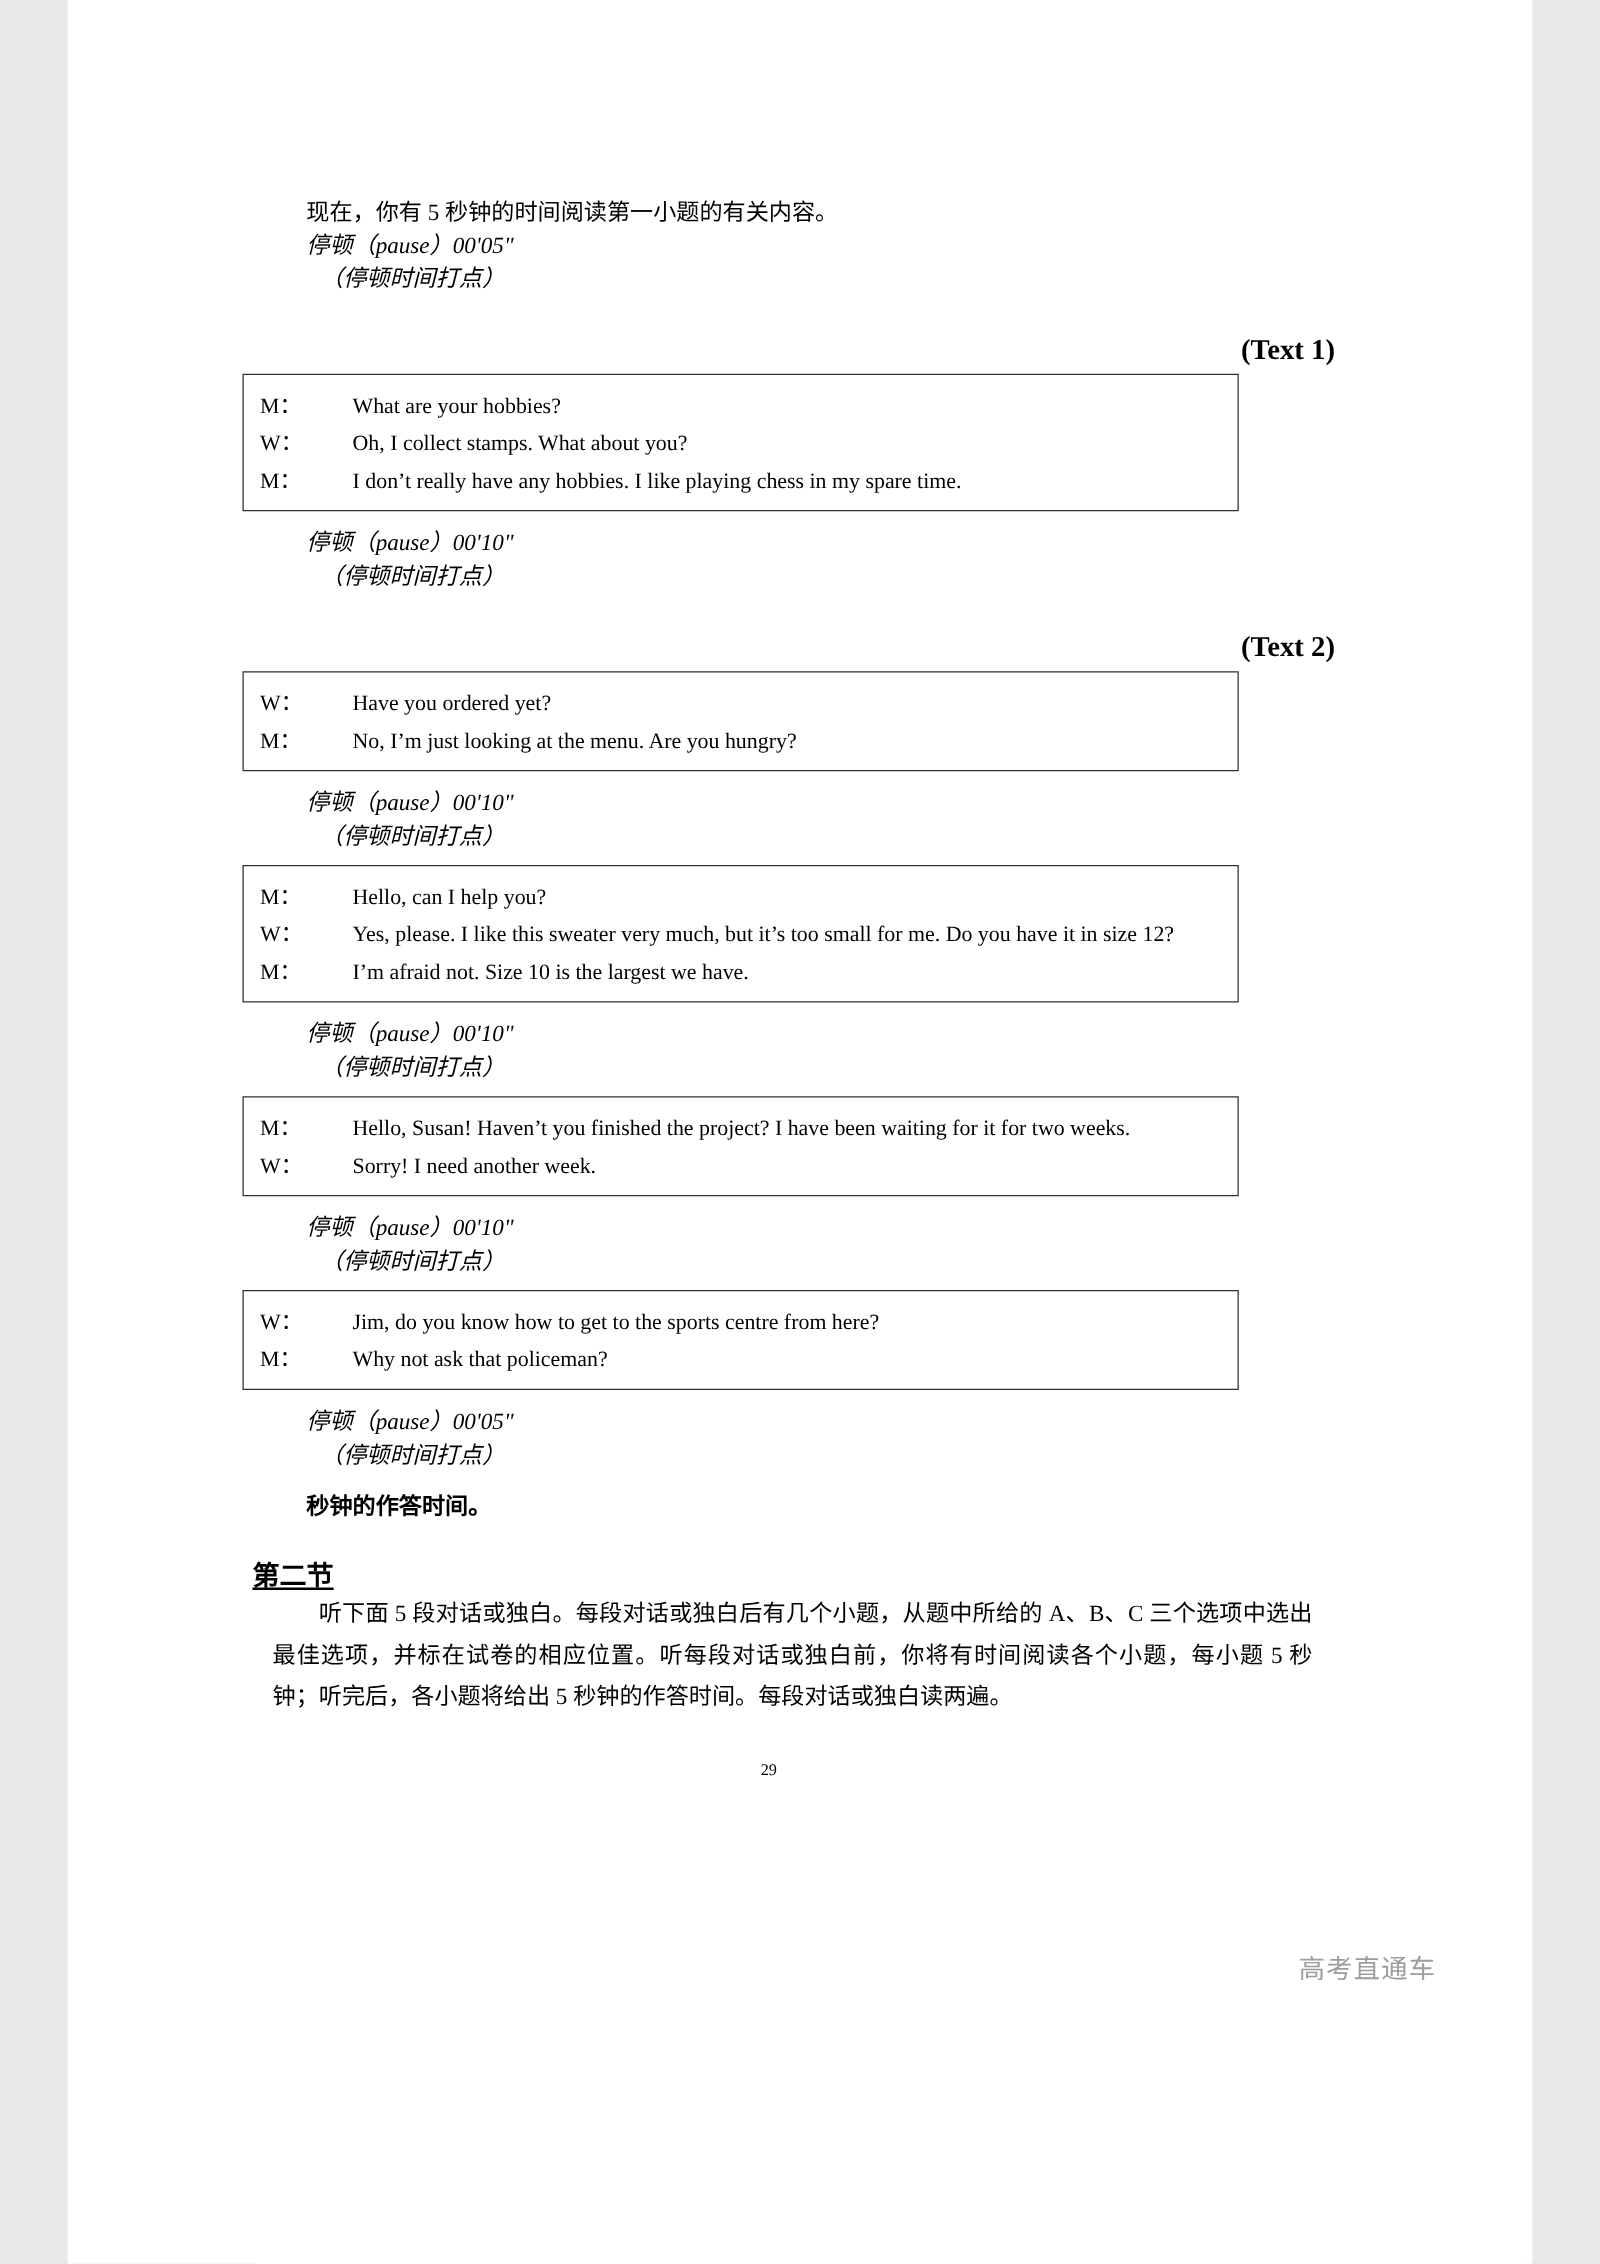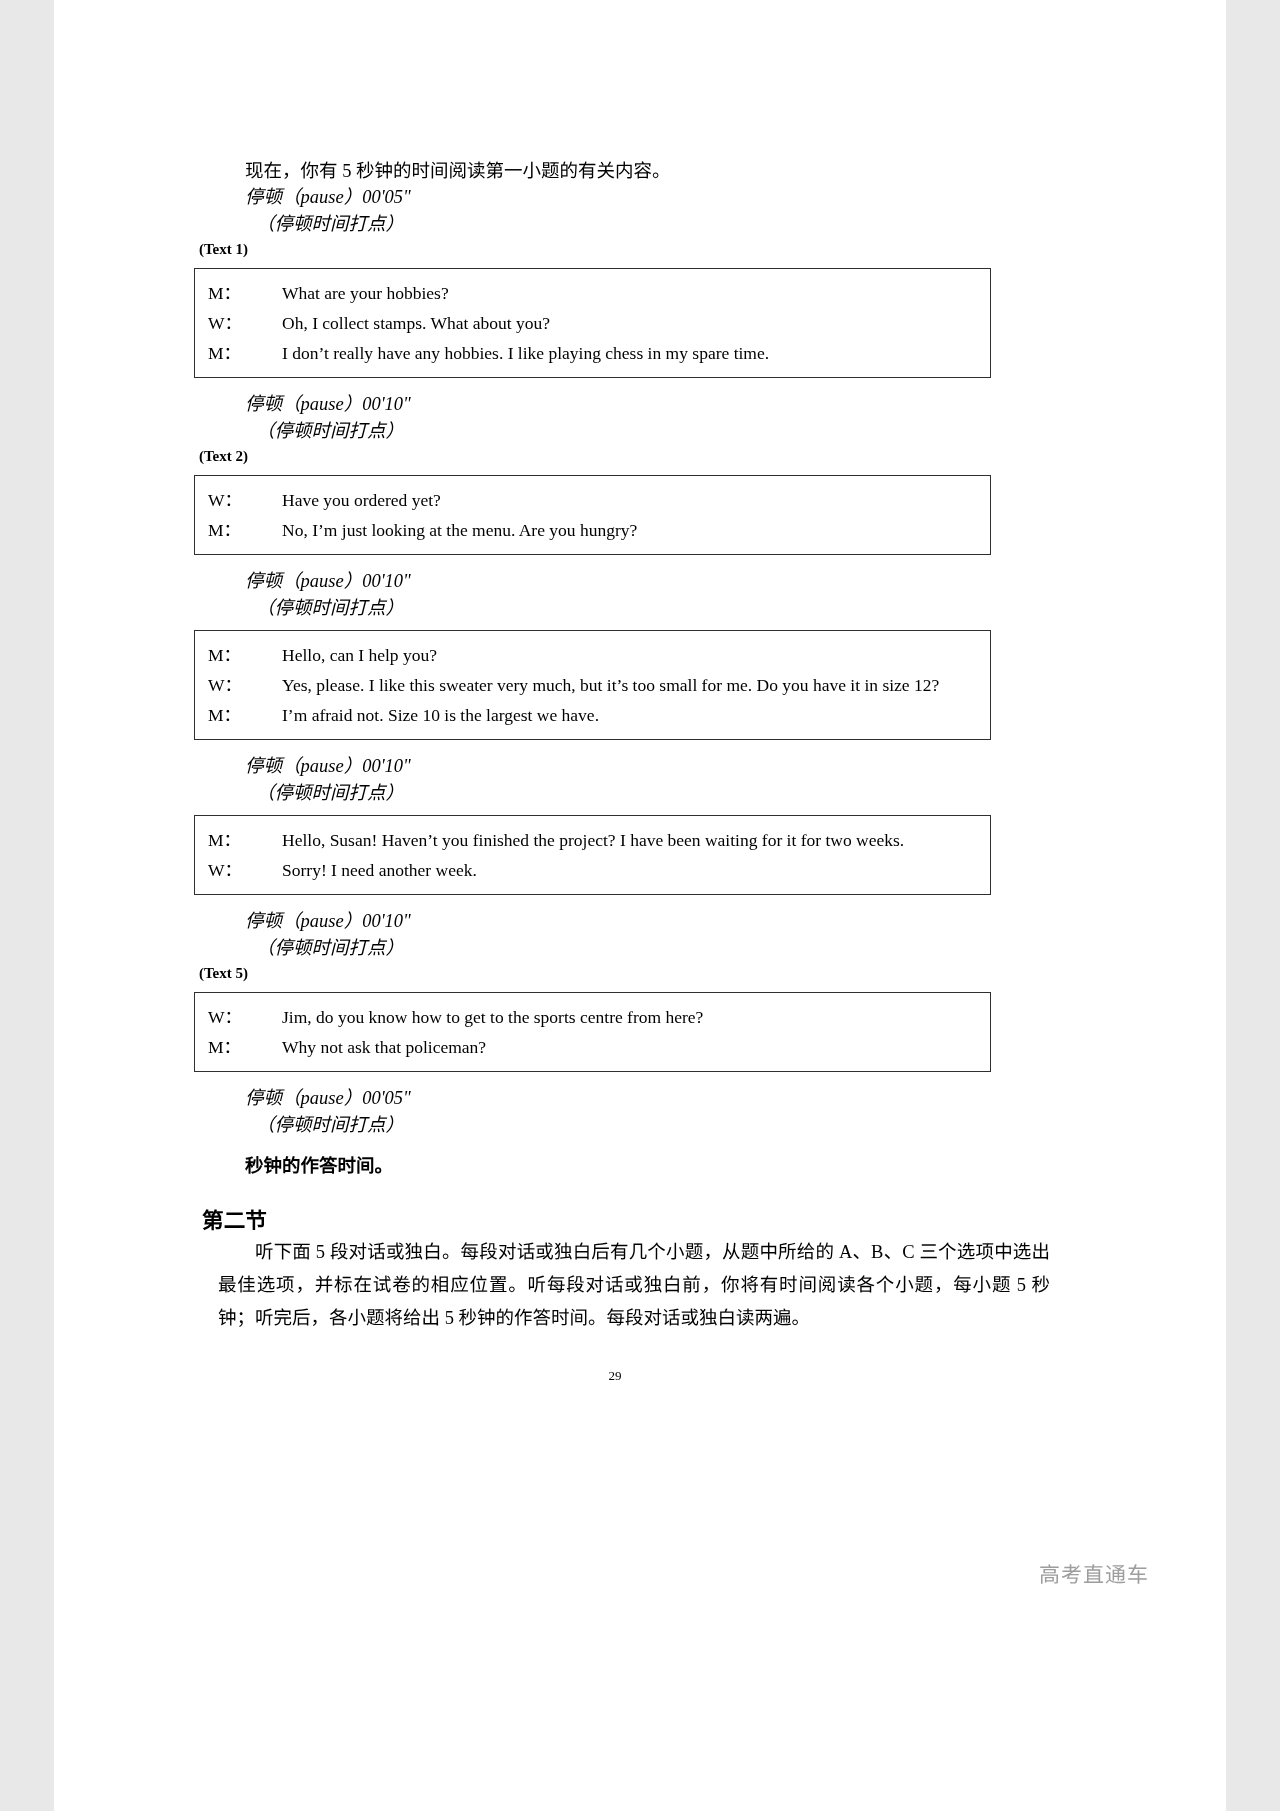--- a/index.html
+++ b/index.html
@@ -28,22 +28,24 @@
     line-height: 27px;
   }
   .note-line {
     font-style: italic;
     padding-left: 57px;
     line-height: 27px;
   }
   .pause-block { margin-top: 13px; }
   .text-title {
     font-weight: bold;
-    font-size: 15px;
+    font-size: 23px;
     line-height: 22px;
+    margin-top: 31px;
+    text-align: right;
   }
   .dialogue-box {
     width: 797px;
     margin-left: -5px;
     margin-top: 8px;
     border: 1px solid #2f2f2f;
     padding: 9px 13px;
     background: #ffffff;
   }
   .dialogue-line {
@@ -60,20 +62,21 @@
     font-weight: bold;
     padding-left: 46px;
     line-height: 28px;
     margin-top: 13px;
   }
   .section2-title {
     font-weight: bold;
     line-height: 30px;
     margin-top: 26px;
     margin-left: 3px;
+    text-decoration: underline;
   }
   .section2-para {
     width: 832px;
     text-align: justify;
     text-indent: 2em;
     line-height: 33px;
     margin-left: 19px;
   }
   .page-number {
     width: 832px;
@@ -174,21 +177,20 @@
           <span class="utterance">Sorry! I need another week.</span>
         </div>
       </div>
       <div class="pause-block">
         <p class="pause-line">停顿（pause）00'10"</p>
         <p class="note-line">（停顿时间打点）</p>
       </div>
     </section>
 
     <section>
-      <h3 class="text-title">(Text 5)</h3>
       <div class="dialogue-box">
         <div class="dialogue-line">
           <span class="speaker">W：</span>
           <span class="utterance">Jim, do you know how to get to the sports centre from here?</span>
         </div>
         <div class="dialogue-line">
           <span class="speaker">M：</span>
           <span class="utterance">Why not ask that policeman?</span>
         </div>
       </div>

